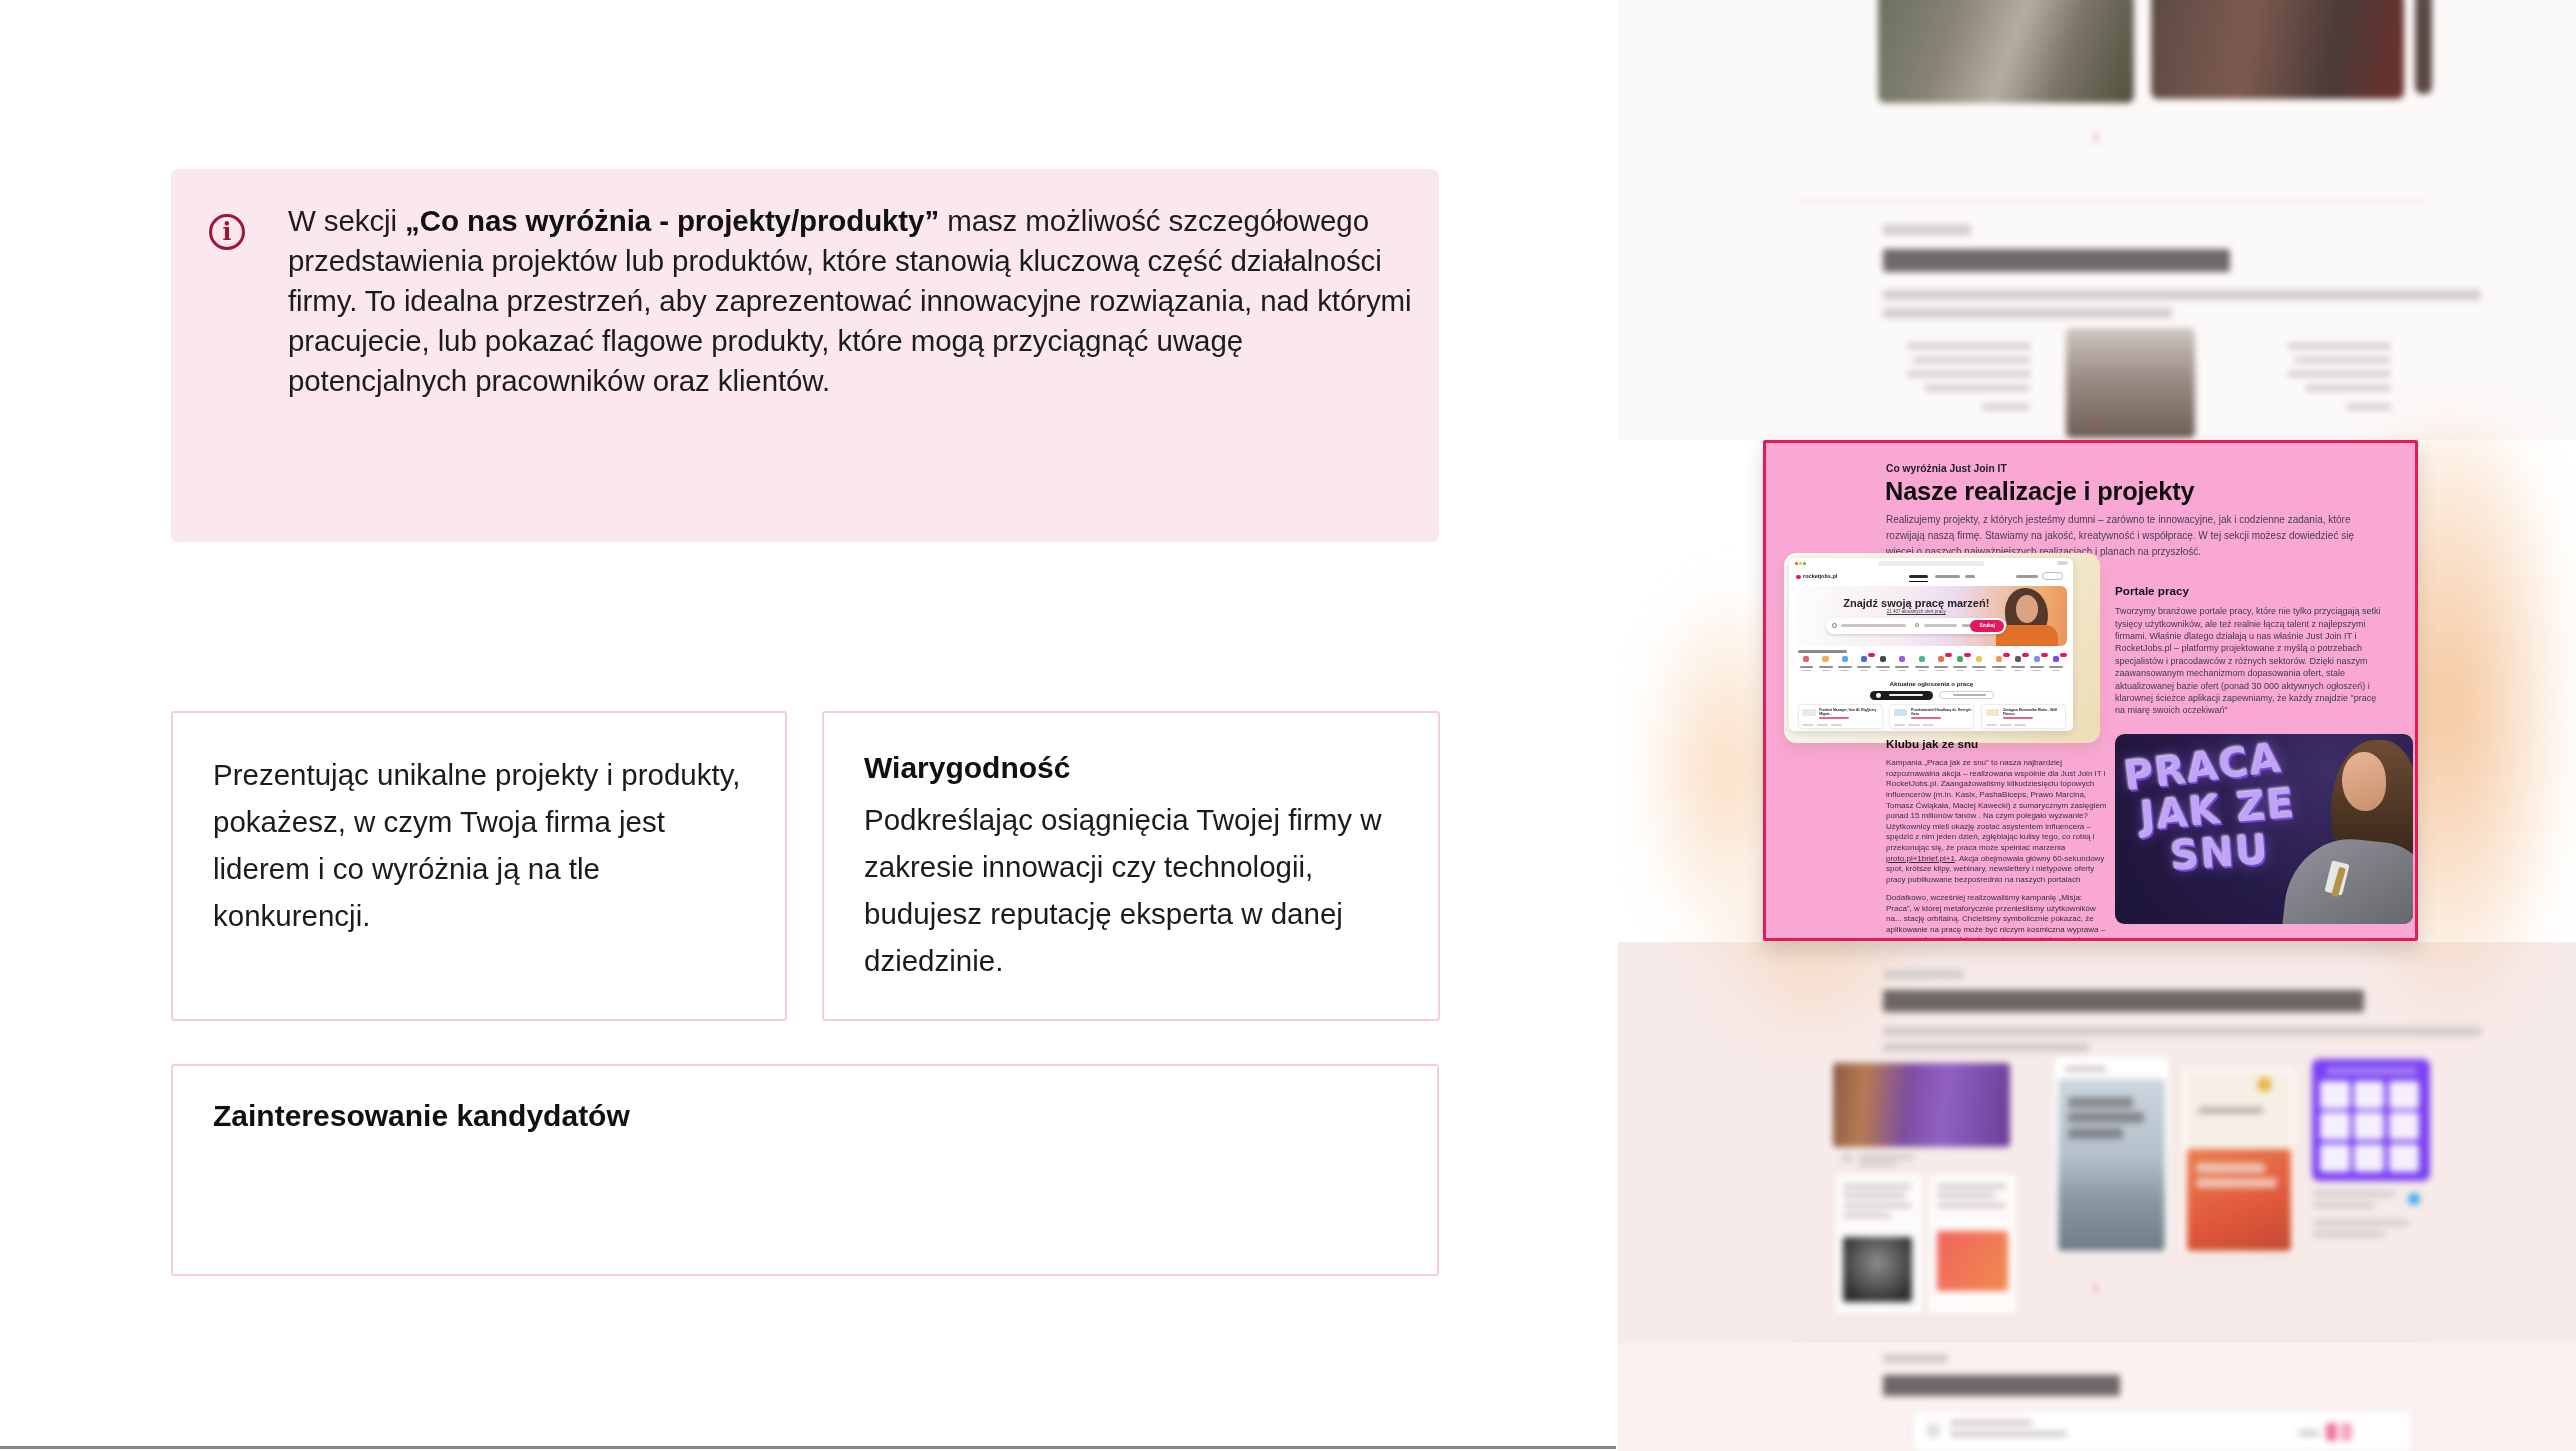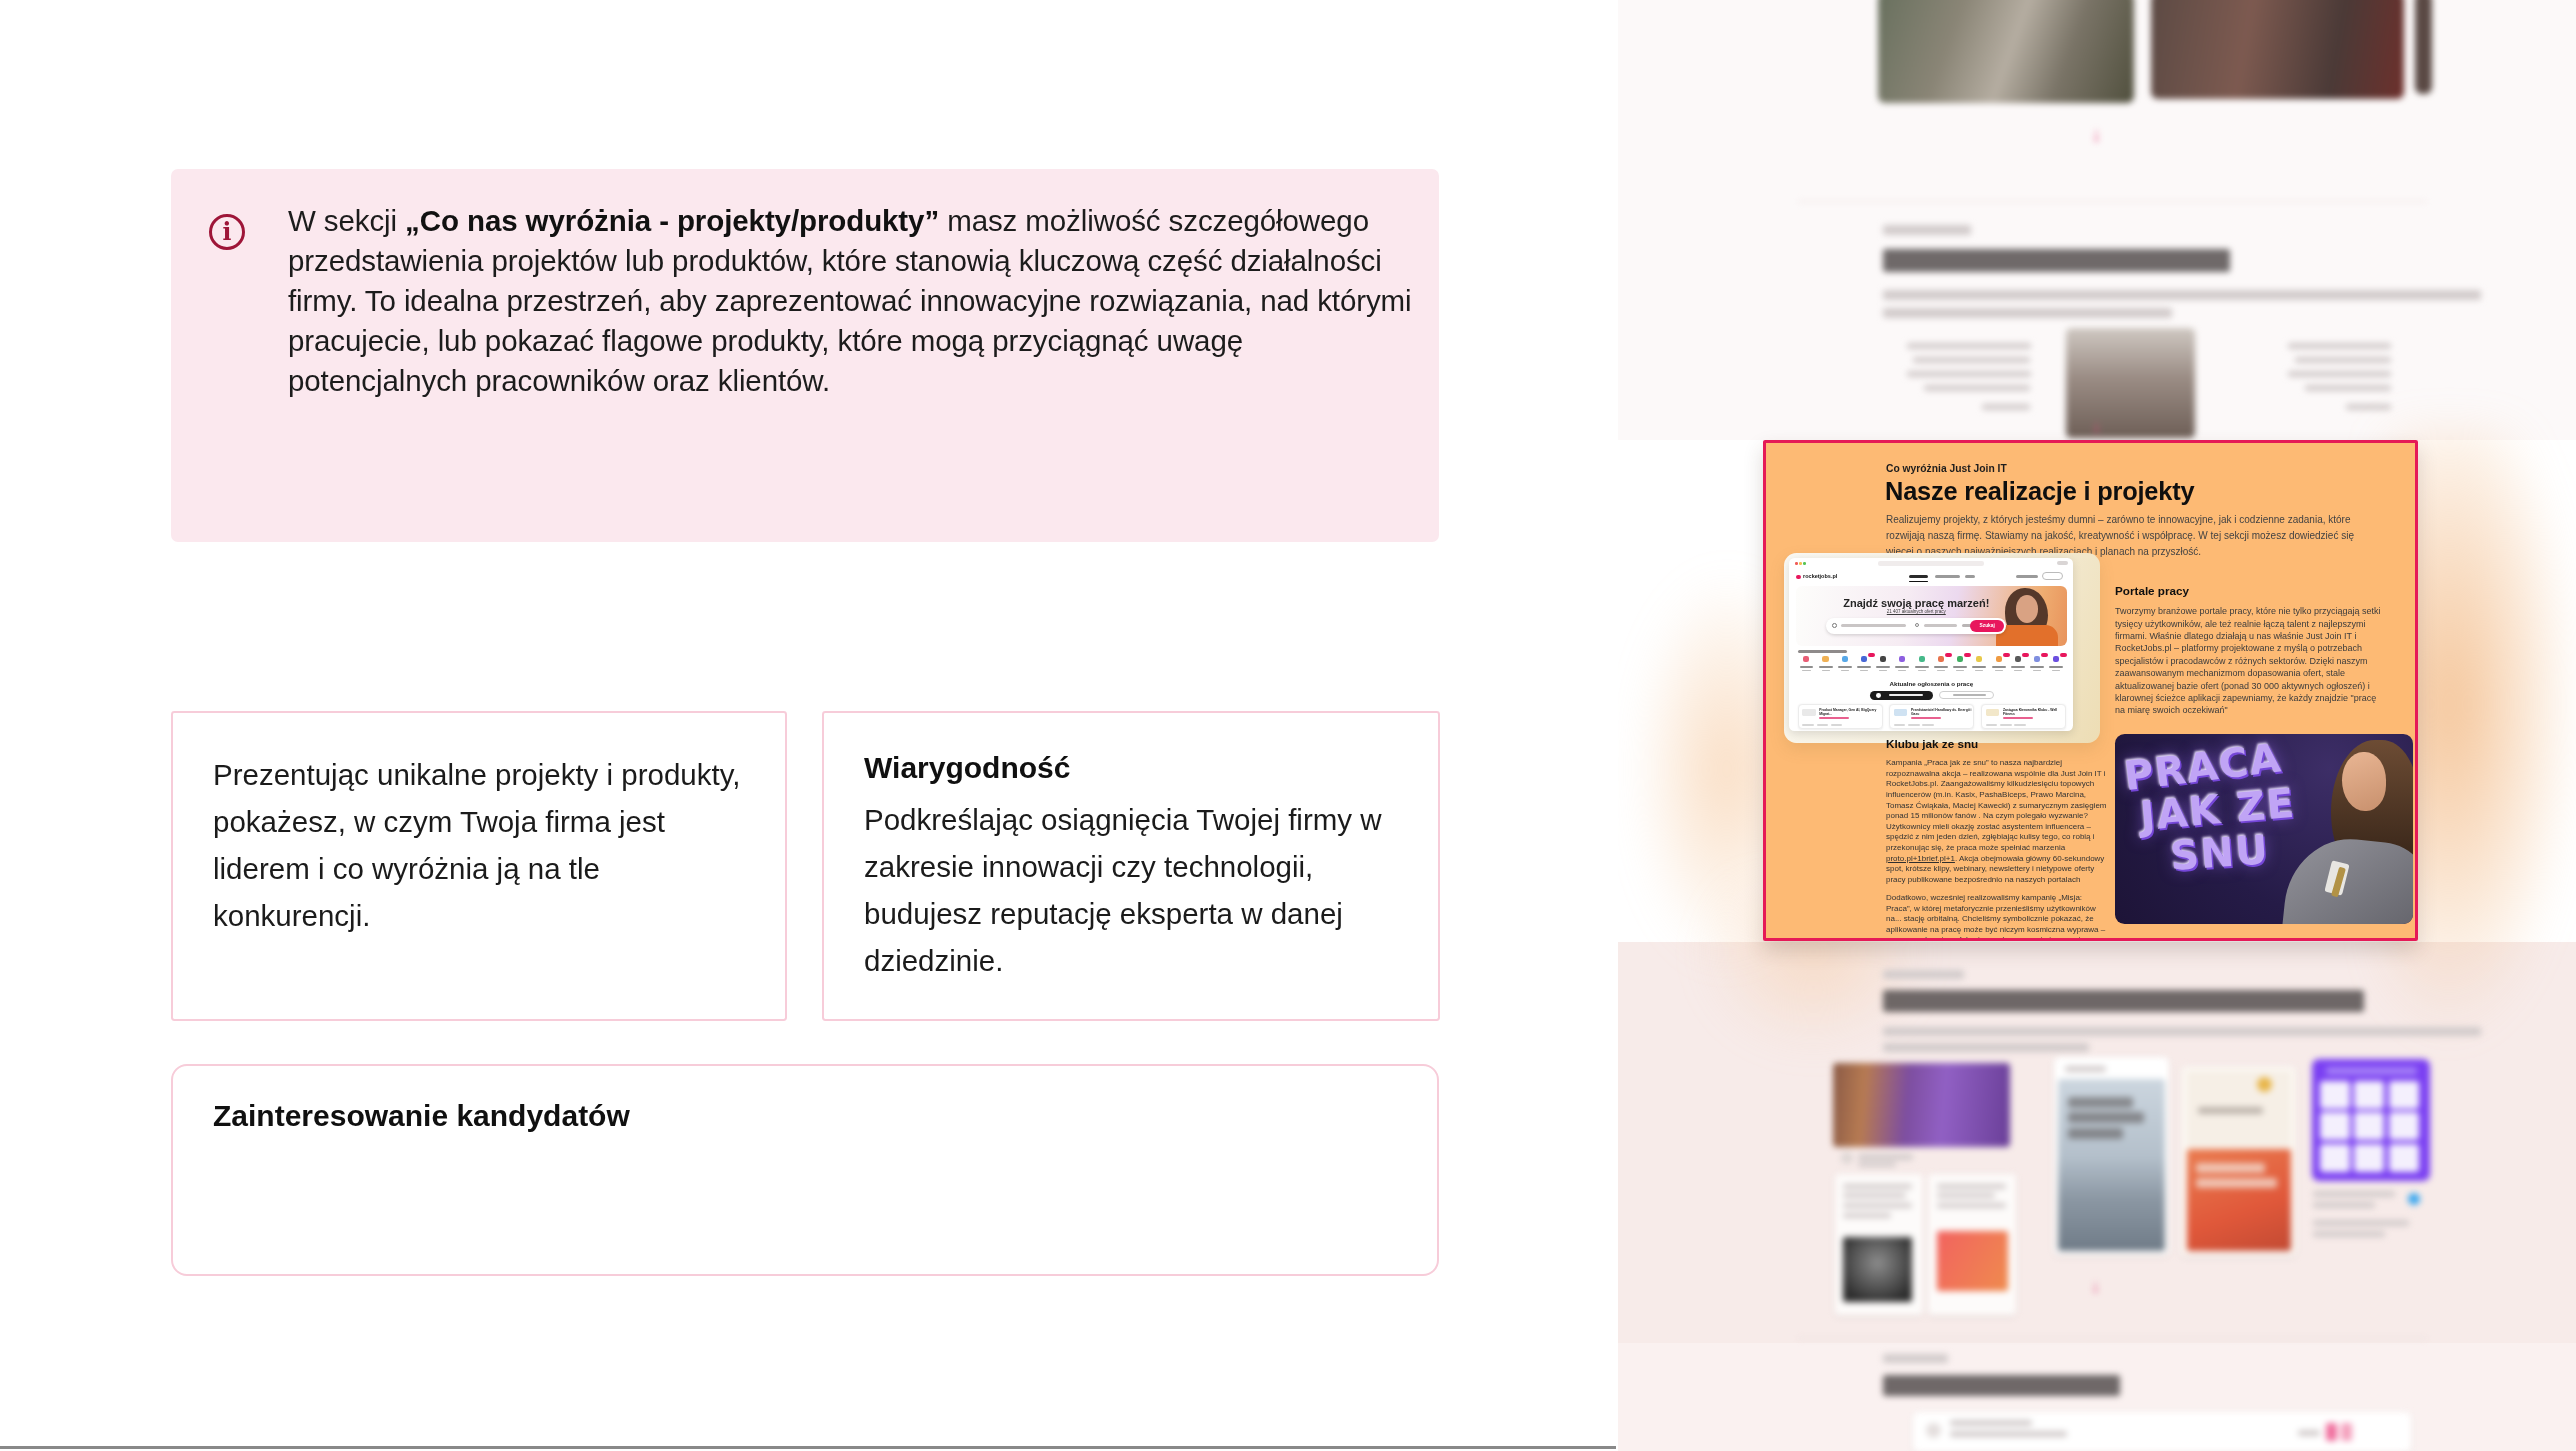--- a/index.html
+++ b/index.html
@@ -18,21 +18,21 @@
                font-size:29.5px; line-height:40px; color:#1c1c1c; letter-spacing:-0.1px; }
   .info-text b { font-weight:bold; color:#111; }
 
   .section-heading { position:absolute; left:171px; top:605px; font-size:39px; font-weight:bold;
                      color:#141414; letter-spacing:-0.7px; }
 
   .benefit-card { position:absolute; background:#fff; border:2.1px solid #f7ccd9; border-radius:3.4px;
                   padding:38px 40px 27.5px 40px; }
   .card-1 { left:171px; top:711px; width:616px;  height:310px; }
   .card-2 { left:822px; top:711px; width:618px; height:310px; }
-  .card-3 { left:171px; top:1064px; width:1268px; height:212px; padding-top:33px;border-radius:16px; }
+  .card-3 { left:171px; top:1064px; width:1268px; height:212px; padding-top:33px; }
   .benefit-title { font-size:30px; font-weight:bold; color:#101010; margin-bottom:11px; }
   .benefit-text  { font-size:29.5px; line-height:47px; color:#1b1b1b; }
 
   .bottom-rule { position:absolute; left:0; top:1446px; width:1616px; height:2.7px; background:#898989; }
 
   
   .preview { position:absolute; left:1618px; top:0; width:958px; height:1451px; overflow:hidden; }
   .strip { position:absolute; left:0; width:958px; }
   .strip-top { top:0; height:440px; background:#fcf9f9; }
   .strip-mid { top:942px; height:401px; background:#f7ebe9; }
@@ -52,21 +52,21 @@
   .bz-bottom { top:942px; height:510px; }
 
   .ph { position:absolute; border-radius:6.9px; }
   .bar { position:absolute; border-radius:2.7px; background:#d2cbcb; }
   .bar-dark { background:#565050; opacity:.85; }
   .pink-arrow { position:absolute; color:#e8447f; font-weight:bold; }
   .thin-rule { position:absolute; height:1.4px; background:#e9dedd; }
 
   
   .highlight-box { position:absolute; left:1763px; top:440px; width:655px; height:501px;
-                   background:#fdba74; border:3.4px solid #e51a57; border-radius:2.1px; z-index:5;
+                   background:#f9a8d4; border:3.4px solid #e51a57; border-radius:2.1px; z-index:5;
                    box-shadow:0 9.6px 20.6px rgba(70,45,35,.18); overflow:hidden; }
   .hb-eyebrow { position:absolute; left:120px; top:20px; font-size:10.3px; font-weight:bold; color:#1d1d1d; }
   .hb-title   { position:absolute; left:119px; top:34px; font-size:25.4px; font-weight:bold; color:#0f0f0f; letter-spacing:-0.2px; }
   .hb-intro   { position:absolute; left:120px; top:69px; width:490px; font-size:10px; line-height:16px; color:#434343; }
 
   .mock-backdrop { position:absolute; left:18px; top:110px; width:316px; height:190px; border-radius:12.4px;
       background:linear-gradient(115deg,#fbfaf5 0%,#f5eedb 55%,#edddb4 100%);
       box-shadow:0 6.9px 15px rgba(150,120,60,.16); }
   .browser { position:absolute; left:23.4px; top:115px; width:284px; height:173px; background:#fff;
              border-radius:5.5px; box-shadow:0 2.7px 9.6px rgba(0,0,0,.12); overflow:hidden; }

